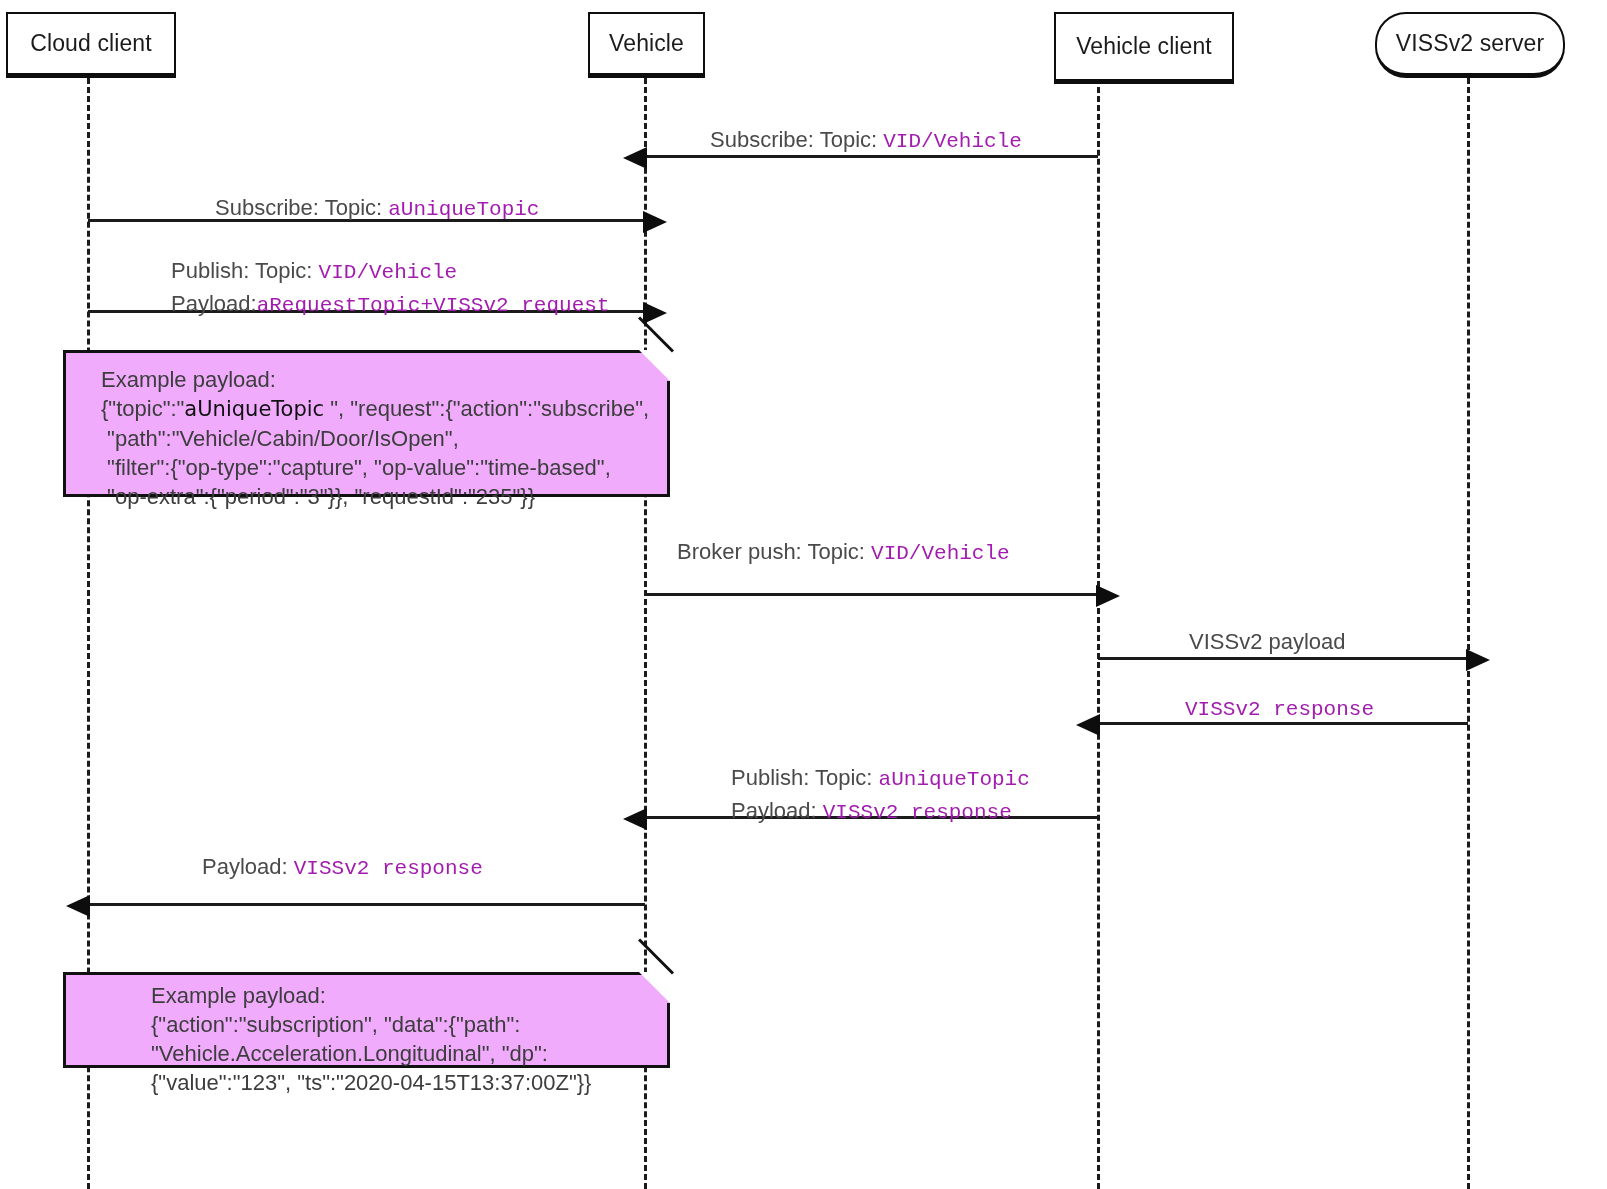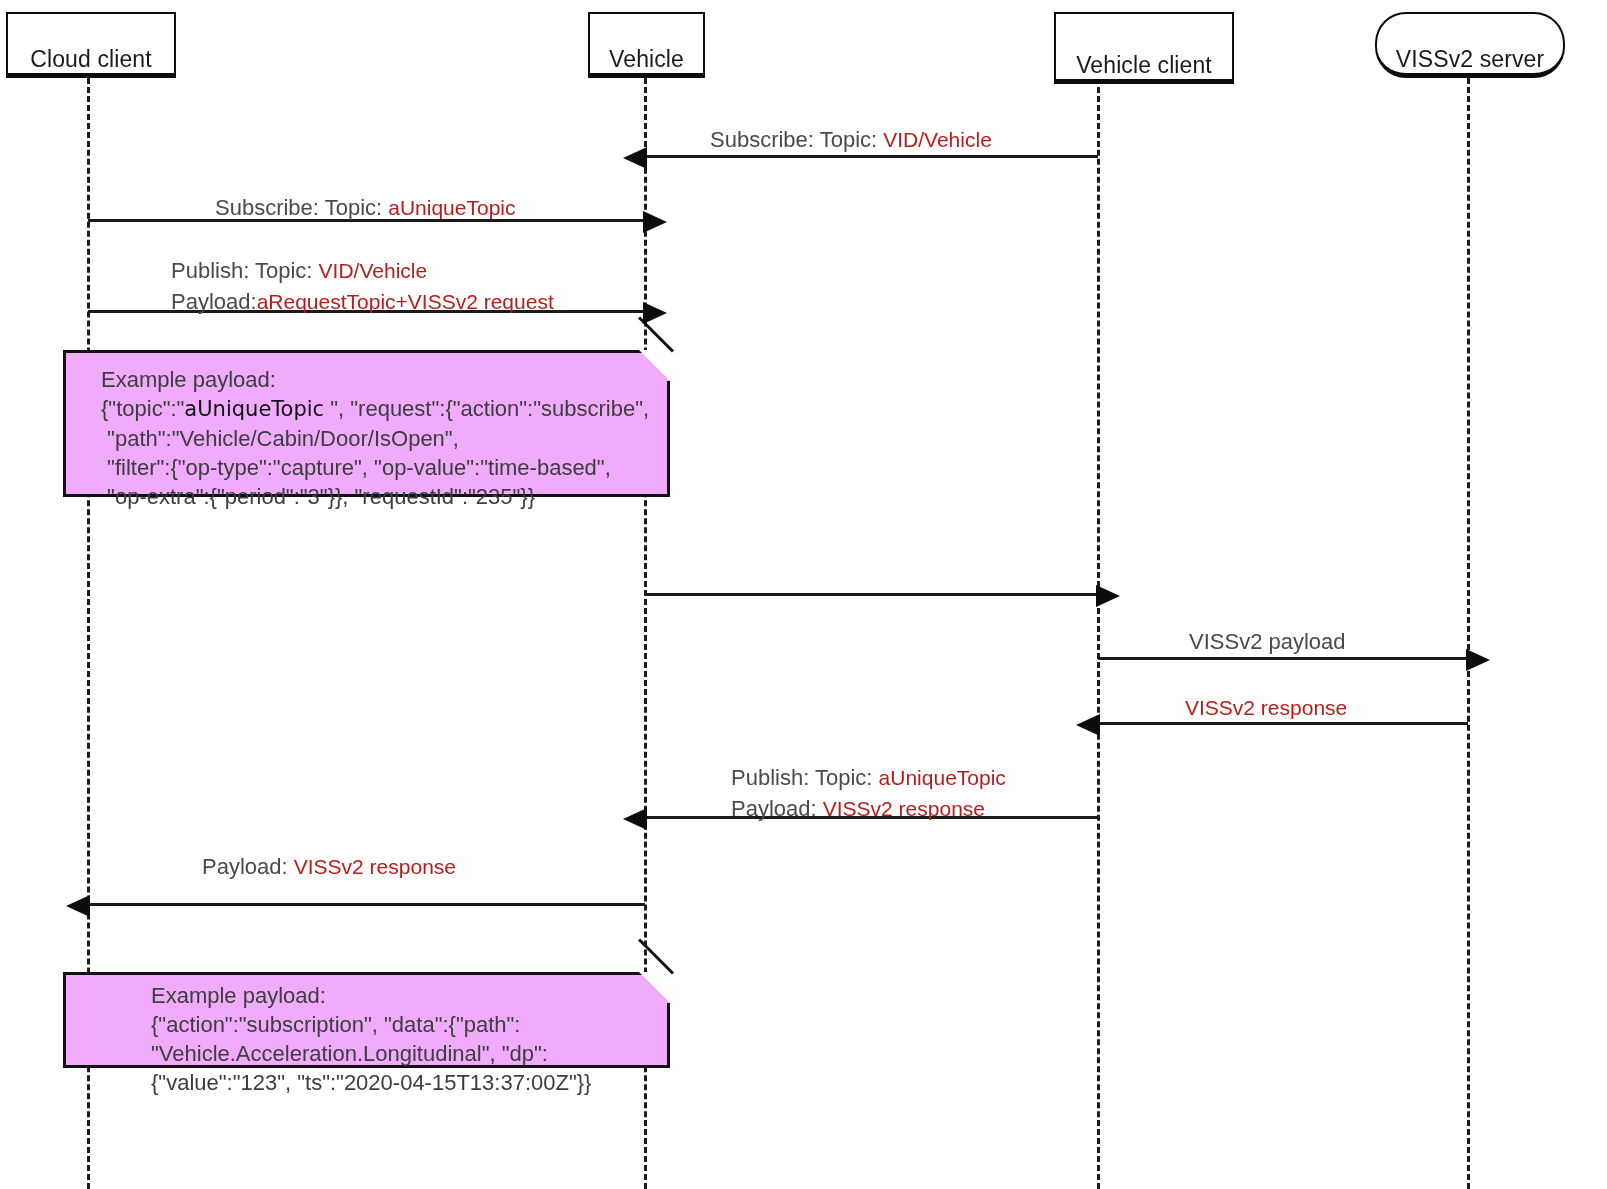--- a/index.html
+++ b/index.html
@@ -19,21 +19,21 @@
   }
 
   
   .actor-box {
     position: absolute;
     box-sizing: border-box;
     border: 2px solid #0d0d0d;
     border-bottom-width: 5px;
     background: #ffffff;
     display: flex;
-    align-items: flex-end;
+    align-items: center;
     justify-content: center;
     color: #1b1b1b;
     font-size: 23px;
     letter-spacing: 0.1px;
     white-space: nowrap;
   }
 
   
   .lifeline {
     position: absolute;
@@ -67,22 +67,22 @@
   }
 
   .msg-label {
     position: absolute;
     color: #4a4a4a;
     font-size: 22px;
     line-height: 31px;
     white-space: pre;
   }
   .msg-label .hl {
-    color: #b91c1c;
-    font-family: Liberation Sans, sans-serif;
+    color: #a21caf;
+    font-family: Liberation Mono, monospace;
     font-size: 21px;
   }
 
   
   .note {
     position: absolute;
     box-sizing: border-box;
     background: #f0abfc;
     border: 3px solid #111111;
     border-right: none;
@@ -145,21 +145,21 @@
         <div class="arrowhead right"></div>
       </div>
       <div class="msg-label" style="left: 215px; top: 192px;"><div><span>Subscribe: Topic: </span><span class="hl">aUniqueTopic</span></div></div>
       <div class="msg" style="left: 88px; top: 310px; width: 557px;">
         <div class="arrowhead right"></div>
       </div>
       <div class="msg-label" style="left: 171px; top: 255px;"><div><span>Publish: Topic: </span><span class="hl">VID/Vehicle</span></div><div><span>Payload:</span><span class="hl">aRequestTopic+VISSv2 request</span></div></div>
       <div class="msg" style="left: 645px; top: 593px; width: 453px;">
         <div class="arrowhead right"></div>
       </div>
-      <div class="msg-label" style="left: 677px; top: 536px;"></div>
+      <div class="msg-label" style="left: 677px; top: 536px;"><div><span>Broker push: Topic: </span><span class="hl">VID/Vehicle</span></div></div>
       <div class="msg" style="left: 1098px; top: 657px; width: 370px;">
         <div class="arrowhead right"></div>
       </div>
       <div class="msg-label" style="left: 1189px; top: 626px;"><div><span>VISSv2 payload</span></div></div>
       <div class="msg" style="left: 1098px; top: 722px; width: 370px;">
         <div class="arrowhead left"></div>
       </div>
       <div class="msg-label" style="left: 1185px; top: 692px;"><div><span class="hl">VISSv2 response</span></div></div>
       <div class="msg" style="left: 645px; top: 816px; width: 453px;">
         <div class="arrowhead left"></div>

